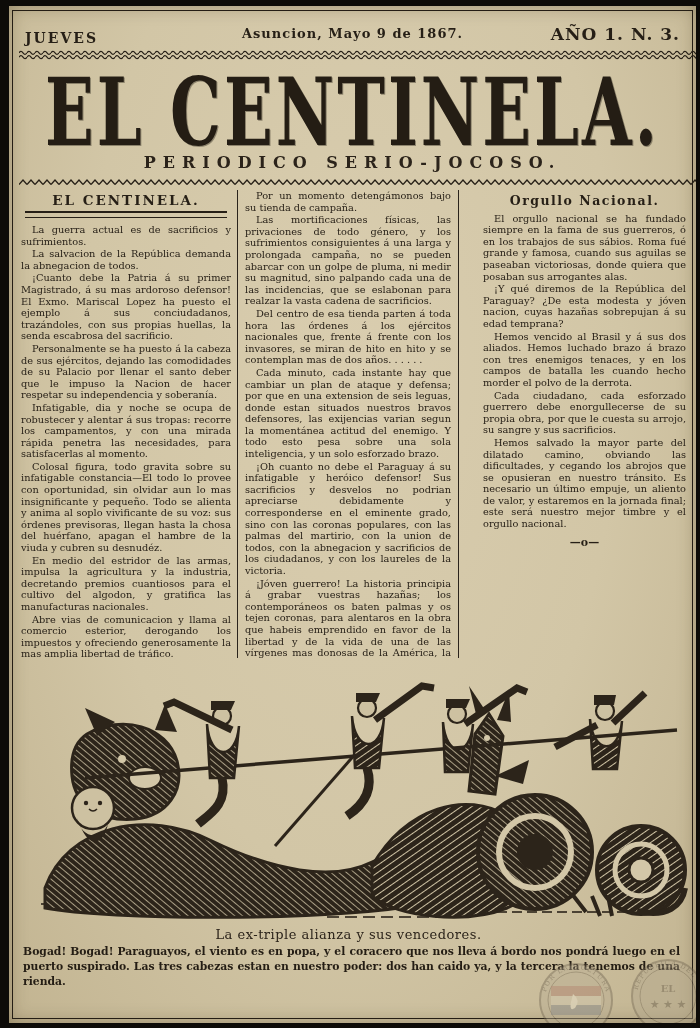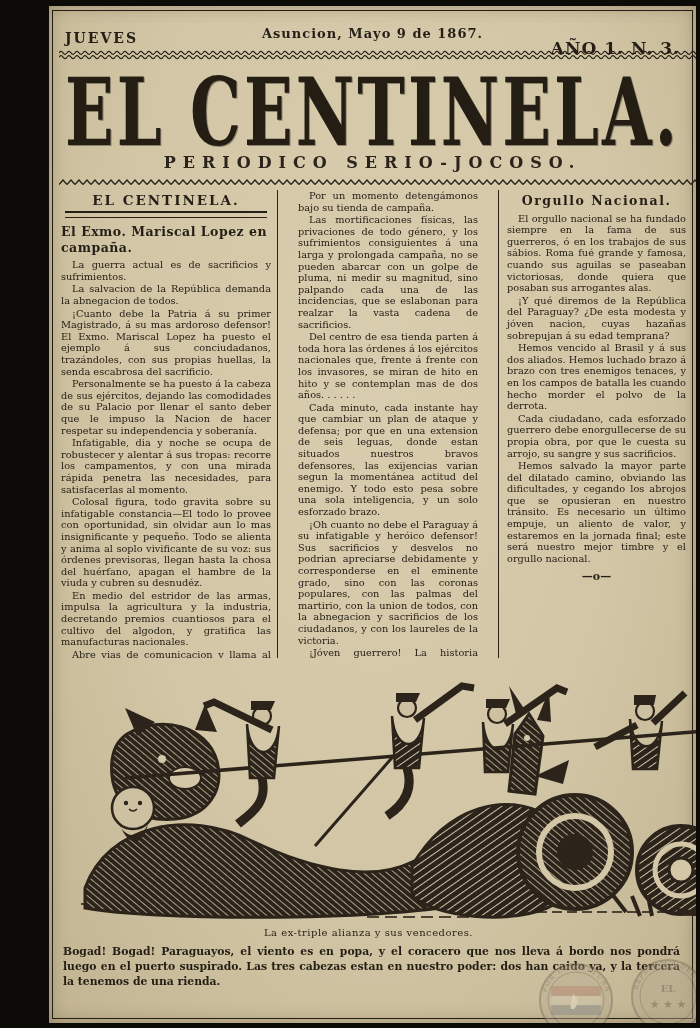--- a/index.html
+++ b/index.html
@@ -6,33 +6,32 @@
   body{
     width:700px;height:1028px;position:relative;overflow:hidden;
     background:#0d0b08;
     font-family:"DejaVu Serif","Liberation Serif",serif;
   }
   .page{
     position:absolute;left:9px;top:6px;right:4px;bottom:5px;
     background:radial-gradient(ellipse at 50% 35%, #d9cdaf 0%, #d2c6a6 55%, #c2b491 100%);
     box-shadow:inset 0 0 18px rgba(60,45,20,.35);
     overflow:hidden;
-    margin-left:40px;
   }
   .frame{
     position:absolute;left:3px;top:4px;right:3px;bottom:4px;
     border:1.5px solid #241d14;pointer-events:none;
   }
   .ink{color:#261f16;}
 
   
   .topbar{position:absolute;left:14px;right:14px;top:16px;height:26px;}
   .day{position:absolute;left:2px;top:8px;font-weight:bold;font-size:14px;letter-spacing:2px;}
   .dateline{position:absolute;left:0;right:0;top:4px;text-align:center;font-weight:bold;font-size:13px;letter-spacing:1px;}
-  .issue{position:absolute;right:2px;top:16px;font-weight:bold;font-size:17px;letter-spacing:1px;}
+  .issue{position:absolute;right:2px;top:2px;font-weight:bold;font-size:17px;letter-spacing:1px;}
   .rule-wavy{position:absolute;left:10px;right:10px;top:44px;height:10px;}
 
   
   .masthead{
     position:absolute;left:0;right:0;top:52px;height:100px;
     text-align:center;font-weight:bold;font-size:64px;letter-spacing:3px;
     transform:scaleY(1.45);transform-origin:top center;
     white-space:nowrap;color:#241d14;
     text-shadow:1px 1px 0 rgba(36,29,20,.4);
   }
@@ -42,43 +41,43 @@
   }
   .rule-zigzag{position:absolute;left:10px;right:10px;top:173px;height:7px;}
 
   
   .cols{
     position:absolute;left:12px;right:10px;top:184px;height:468px;
     display:flex;overflow:hidden;
   }
   .col{overflow:hidden;box-sizing:border-box;}
   .col1{width:216px;padding-right:6px;}
-  .col2{width:221px;padding:0 20px;border-left:1.3px solid #2a231b;}
-  .col3{flex:1;padding-left:8px;border-left:1.3px solid #2a231b;}
+  .col2{width:221px;padding:0 7px;border-left:1.3px solid #2a231b;}
+  .col3{flex:1;padding-left:24px;border-left:1.3px solid #2a231b;}
   .col-head{
     text-align:center;font-weight:bold;font-size:13.5px;letter-spacing:2px;
     margin:2px 14px 3px 14px;
   }
   .double-rule{height:4px;border-top:2.5px solid #261f16;border-bottom:1px solid #261f16;margin:0 4px 6px 4px;}
   .art-title{
     font-weight:bold;font-size:12.5px;letter-spacing:.5px;margin:0 0 4px 0;
     text-align:left;line-height:1.25;
   }
   .col3 .art-title{text-align:center;letter-spacing:1.5px;margin-top:3px;}
   .pars p{
     margin:0 0 1px 0;font-size:9.8px;line-height:11.6px;text-align:justify;
     text-indent:11px;color:#282118;
   }
   .o-divider{text-align:center;font-weight:bold;font-size:11px;margin-top:6px;}
 
   
   .engraving{position:absolute;left:18px;top:650px;width:664px;height:270px;}
   .caption{
     position:absolute;left:0;right:8px;top:921px;text-align:center;
-    font-size:10px;letter-spacing:.5px;color:#2b231a;
+    font-size:13px;letter-spacing:.5px;color:#2b231a;
   }
 
   
   .footer{
     position:absolute;left:14px;right:16px;top:938px;
     font-weight:bold;font-size:10.8px;line-height:15px;text-align:justify;color:#241d14;
   }
 
   
   .seals{position:absolute;right:-12px;top:948px;width:190px;height:80px;opacity:.42;}
@@ -112,21 +111,20 @@
         <path d="M0 5.5 L4 1 L8 5.5" stroke="#261f16" fill="none" stroke-width="1.3"></path>
       </pattern>
     </defs>
     <rect x="0" y="0" width="677" height="7" fill="url(#zig)"></rect>
   </svg>
 
   <div class="cols">
     <div class="col col1">
       <div class="col-head ink">EL CENTINELA.</div>
       <div class="double-rule"></div>
-      <div class="art-title ink">El Exmo. Mariscal Lopez en campaña.</div>
       <div class="pars">
           <p>La guerra actual es de sacrificios y sufrimientos.</p>
           <p>La salvacion de la República demanda la abnegacion de todos.</p>
           <p>¡Cuanto debe la Patria á su primer Magistrado, á su mas ardoroso defensor! El Exmo. Mariscal Lopez ha puesto el ejemplo á sus conciudadanos, trazándoles, con sus propias huellas, la senda escabrosa del sacrificio.</p>
           <p>Personalmente se ha puesto á la cabeza de sus ejércitos, dejando las comodidades de su Palacio por llenar el santo deber que le impuso la Nacion de hacer respetar su independencia y soberanía.</p>
           <p>Infatigable, dia y noche se ocupa de robustecer y alentar á sus tropas: recorre los campamentos, y con una mirada rápida penetra las necesidades, para satisfacerlas al momento.</p>
           <p>Colosal figura, todo gravita sobre su infatigable constancia—El todo lo provee con oportunidad, sin olvidar aun lo mas insignificante y pequeño. Todo se alienta y anima al soplo vivificante de su voz: sus órdenes previsoras, llegan hasta la chosa del huérfano, apagan el hambre de la viuda y cubren su desnudéz.</p>
           <p>En medio del estridor de las armas, impulsa la agricultura y la industria, decretando premios cuantiosos para el cultivo del algodon, y gratifica las manufacturas nacionales.</p>
           <p>Abre vias de comunicacion y llama al comercio esterior, derogando los impuestos y ofreciendo generosamente la mas amplia libertad de tráfico.</p>
         </div>

